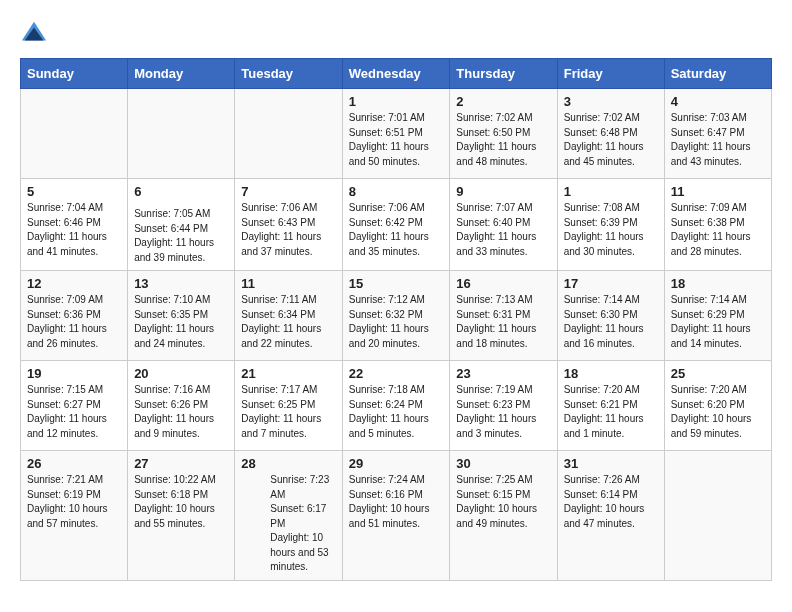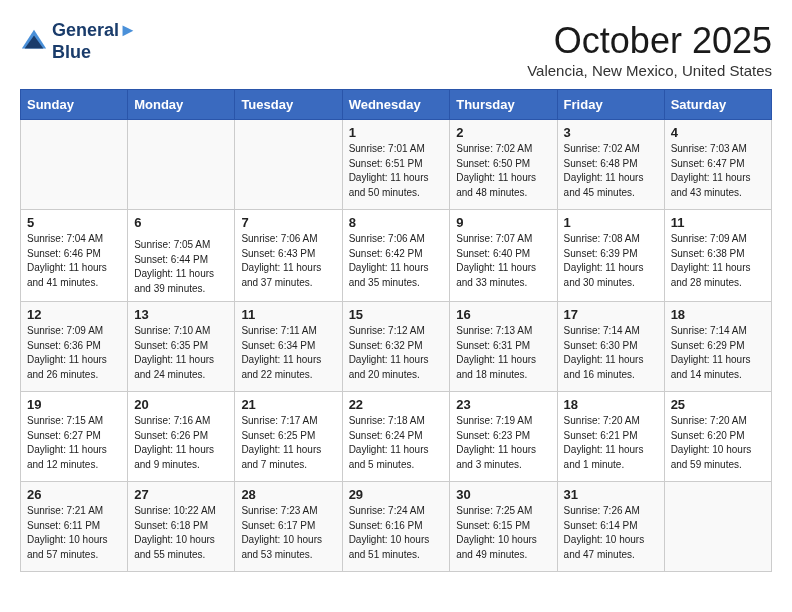--- a/index.html
+++ b/index.html
@@ -89,28 +89,20 @@
   </style>
 </head>
 <body>
 
 <div class="header-area">
   <div class="logo">
     <svg class="logo-icon" viewBox="0 0 30 30">
       <polygon points="15,2 28,22 2,22" fill="#4a90d9"></polygon>
       <polygon points="15,8 25,22 5,22" fill="#1a3c6b"></polygon>
     </svg>
-    <div class="logo-text">
-      <div>General<span>►</span></div>
-      <div>Blue</div>
-    </div>
-  </div>
-  <div class="title-area">
-    <div class="calendar-title">October 2025</div>
-    <div class="calendar-subtitle">Valencia, New Mexico, United States</div>
   </div>
 </div>
 
 <table>
   <thead>
     <tr>
     <th>Sunday</th>
         <th>Monday</th>
         <th>Tuesday</th>
         <th>Wednesday</th>
@@ -278,32 +270,32 @@
           <div class="day-number">25</div>
           <div class="day-info" style="white-space: pre-line;">Sunrise: 7:20 AM
 Sunset: 6:20 PM
 Daylight: 10 hours and 59 minutes.</div>
         </td>
       </tr>
       <tr>
         <td>
           <div class="day-number">26</div>
           <div class="day-info" style="white-space: pre-line;">Sunrise: 7:21 AM
-Sunset: 6:11 PM
+Sunset: 6:19 PM
 Daylight: 10 hours and 57 minutes.</div>
         </td>
         <td>
           <div class="day-number">27</div>
           <div class="day-info" style="white-space: pre-line;">Sunrise: 10:22 AM
 Sunset: 6:18 PM
 Daylight: 10 hours and 55 minutes.</div>
         </td>
         <td>
           <div class="day-number">28</div>
-          <div class="day-info" style="white-space: pre-line;">Sunrise: 7:23 AM
+          <div class="day-info" style="white-space: pre-line; margin-left: 29px;">Sunrise: 7:23 AM
 Sunset: 6:17 PM
 Daylight: 10 hours and 53 minutes.</div>
         </td>
         <td>
           <div class="day-number">29</div>
           <div class="day-info" style="white-space: pre-line;">Sunrise: 7:24 AM
 Sunset: 6:16 PM
 Daylight: 10 hours and 51 minutes.</div>
         </td>
         <td>

